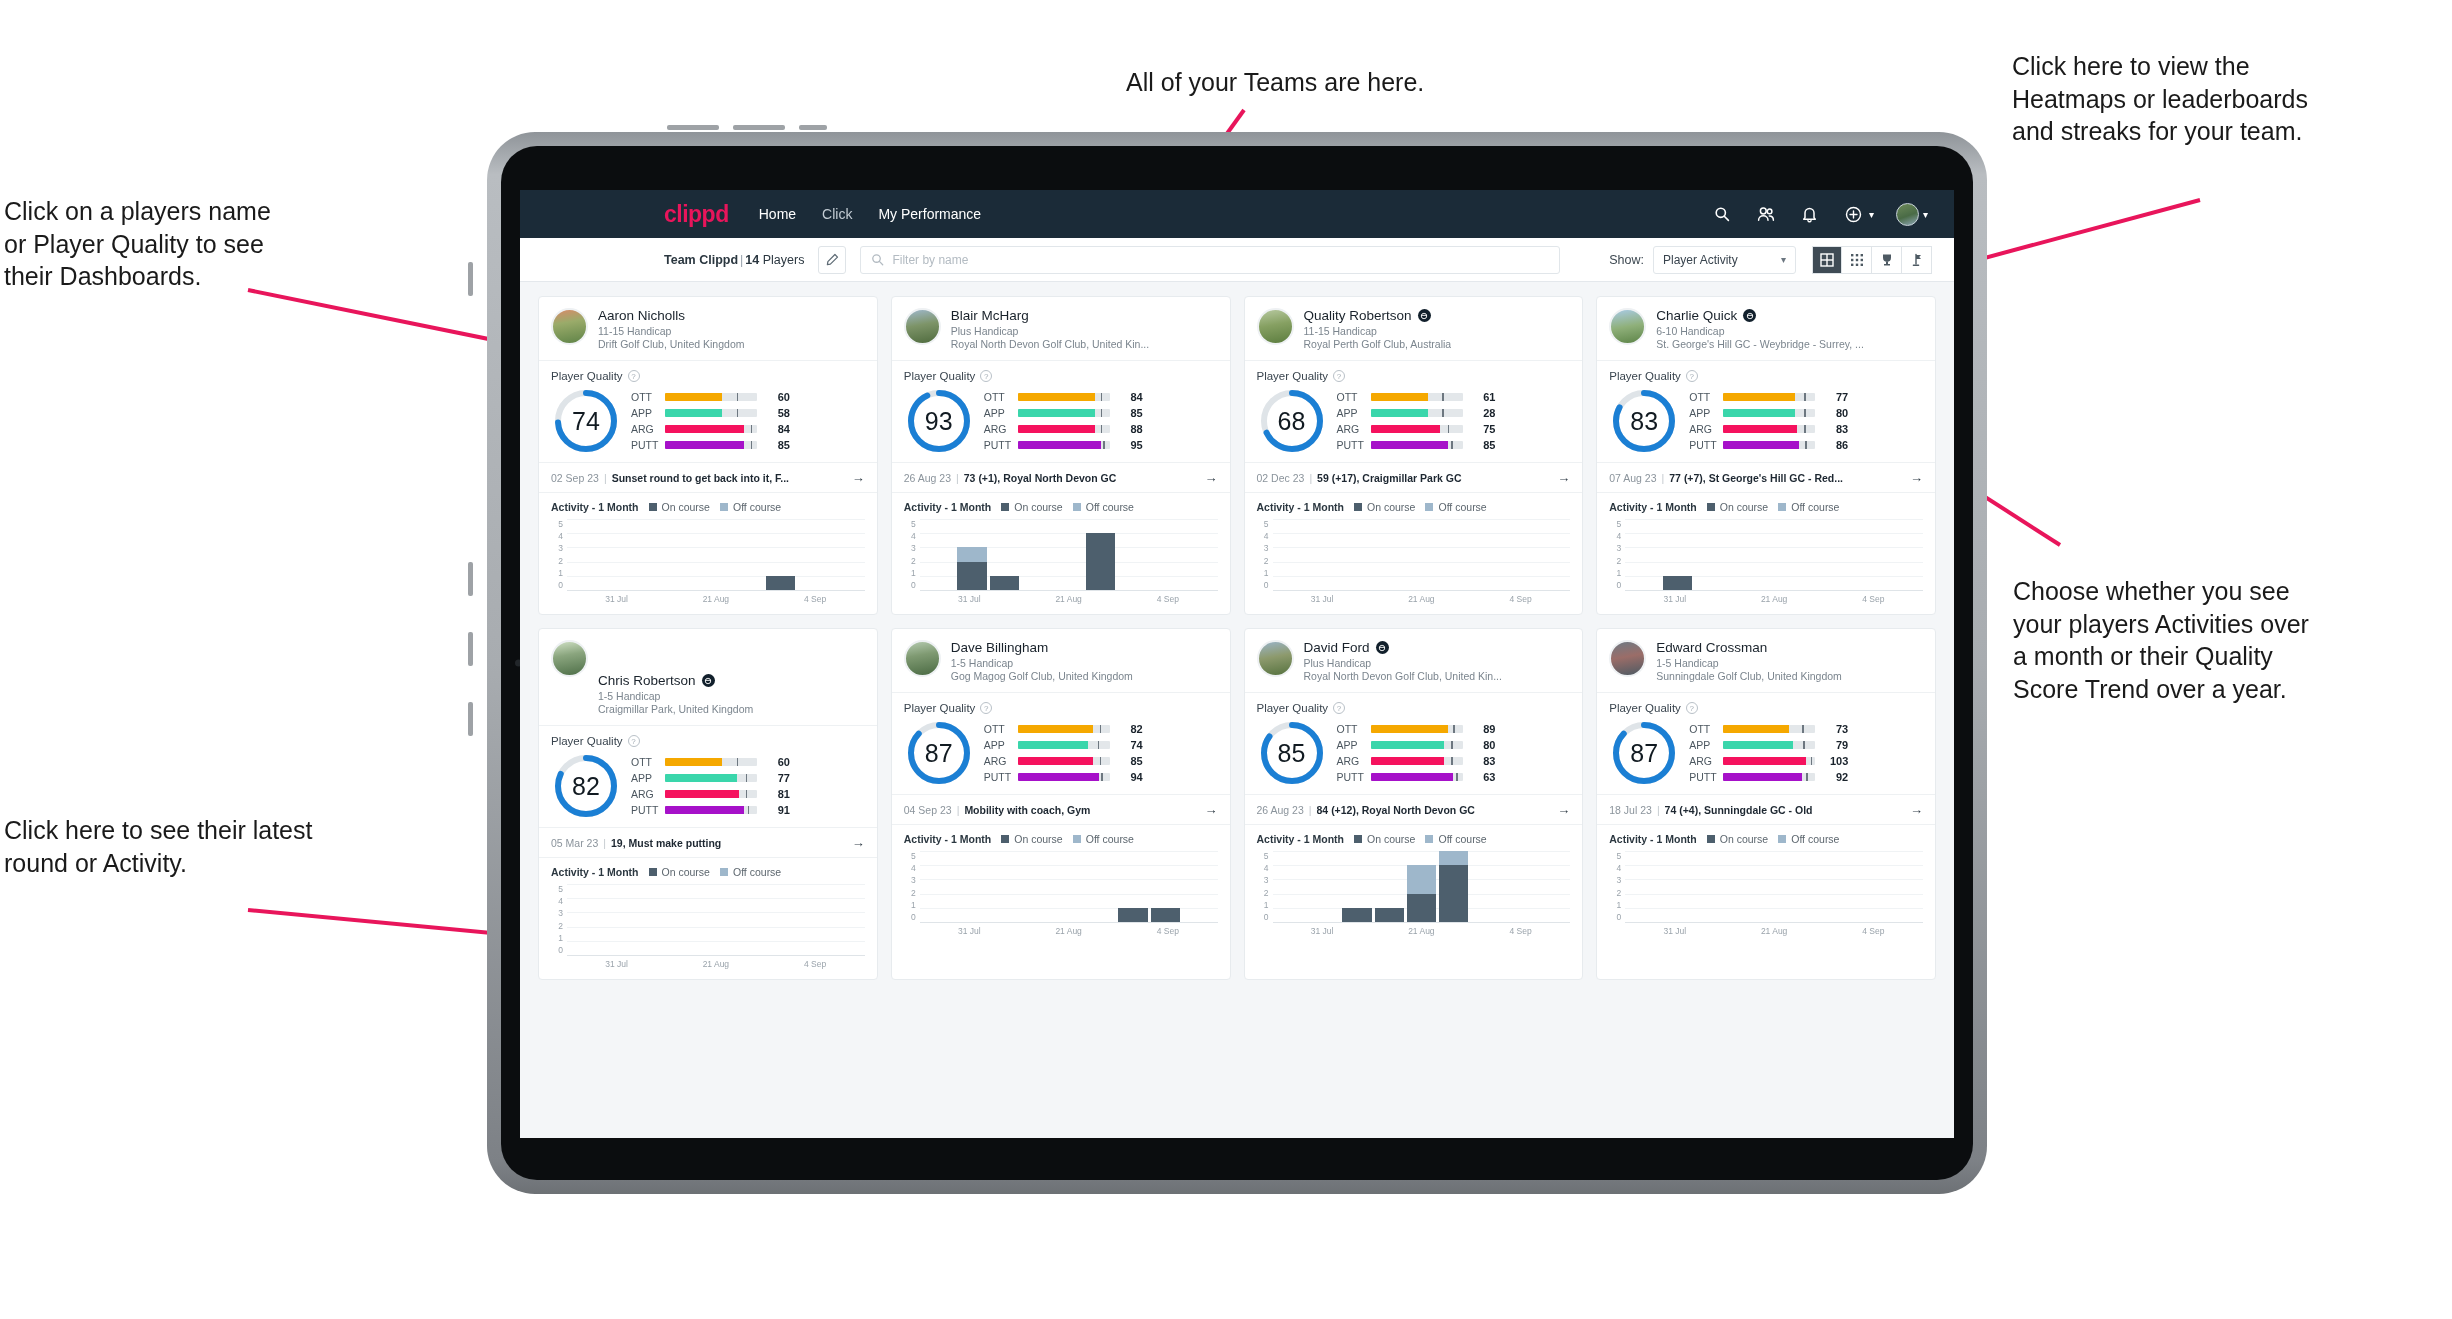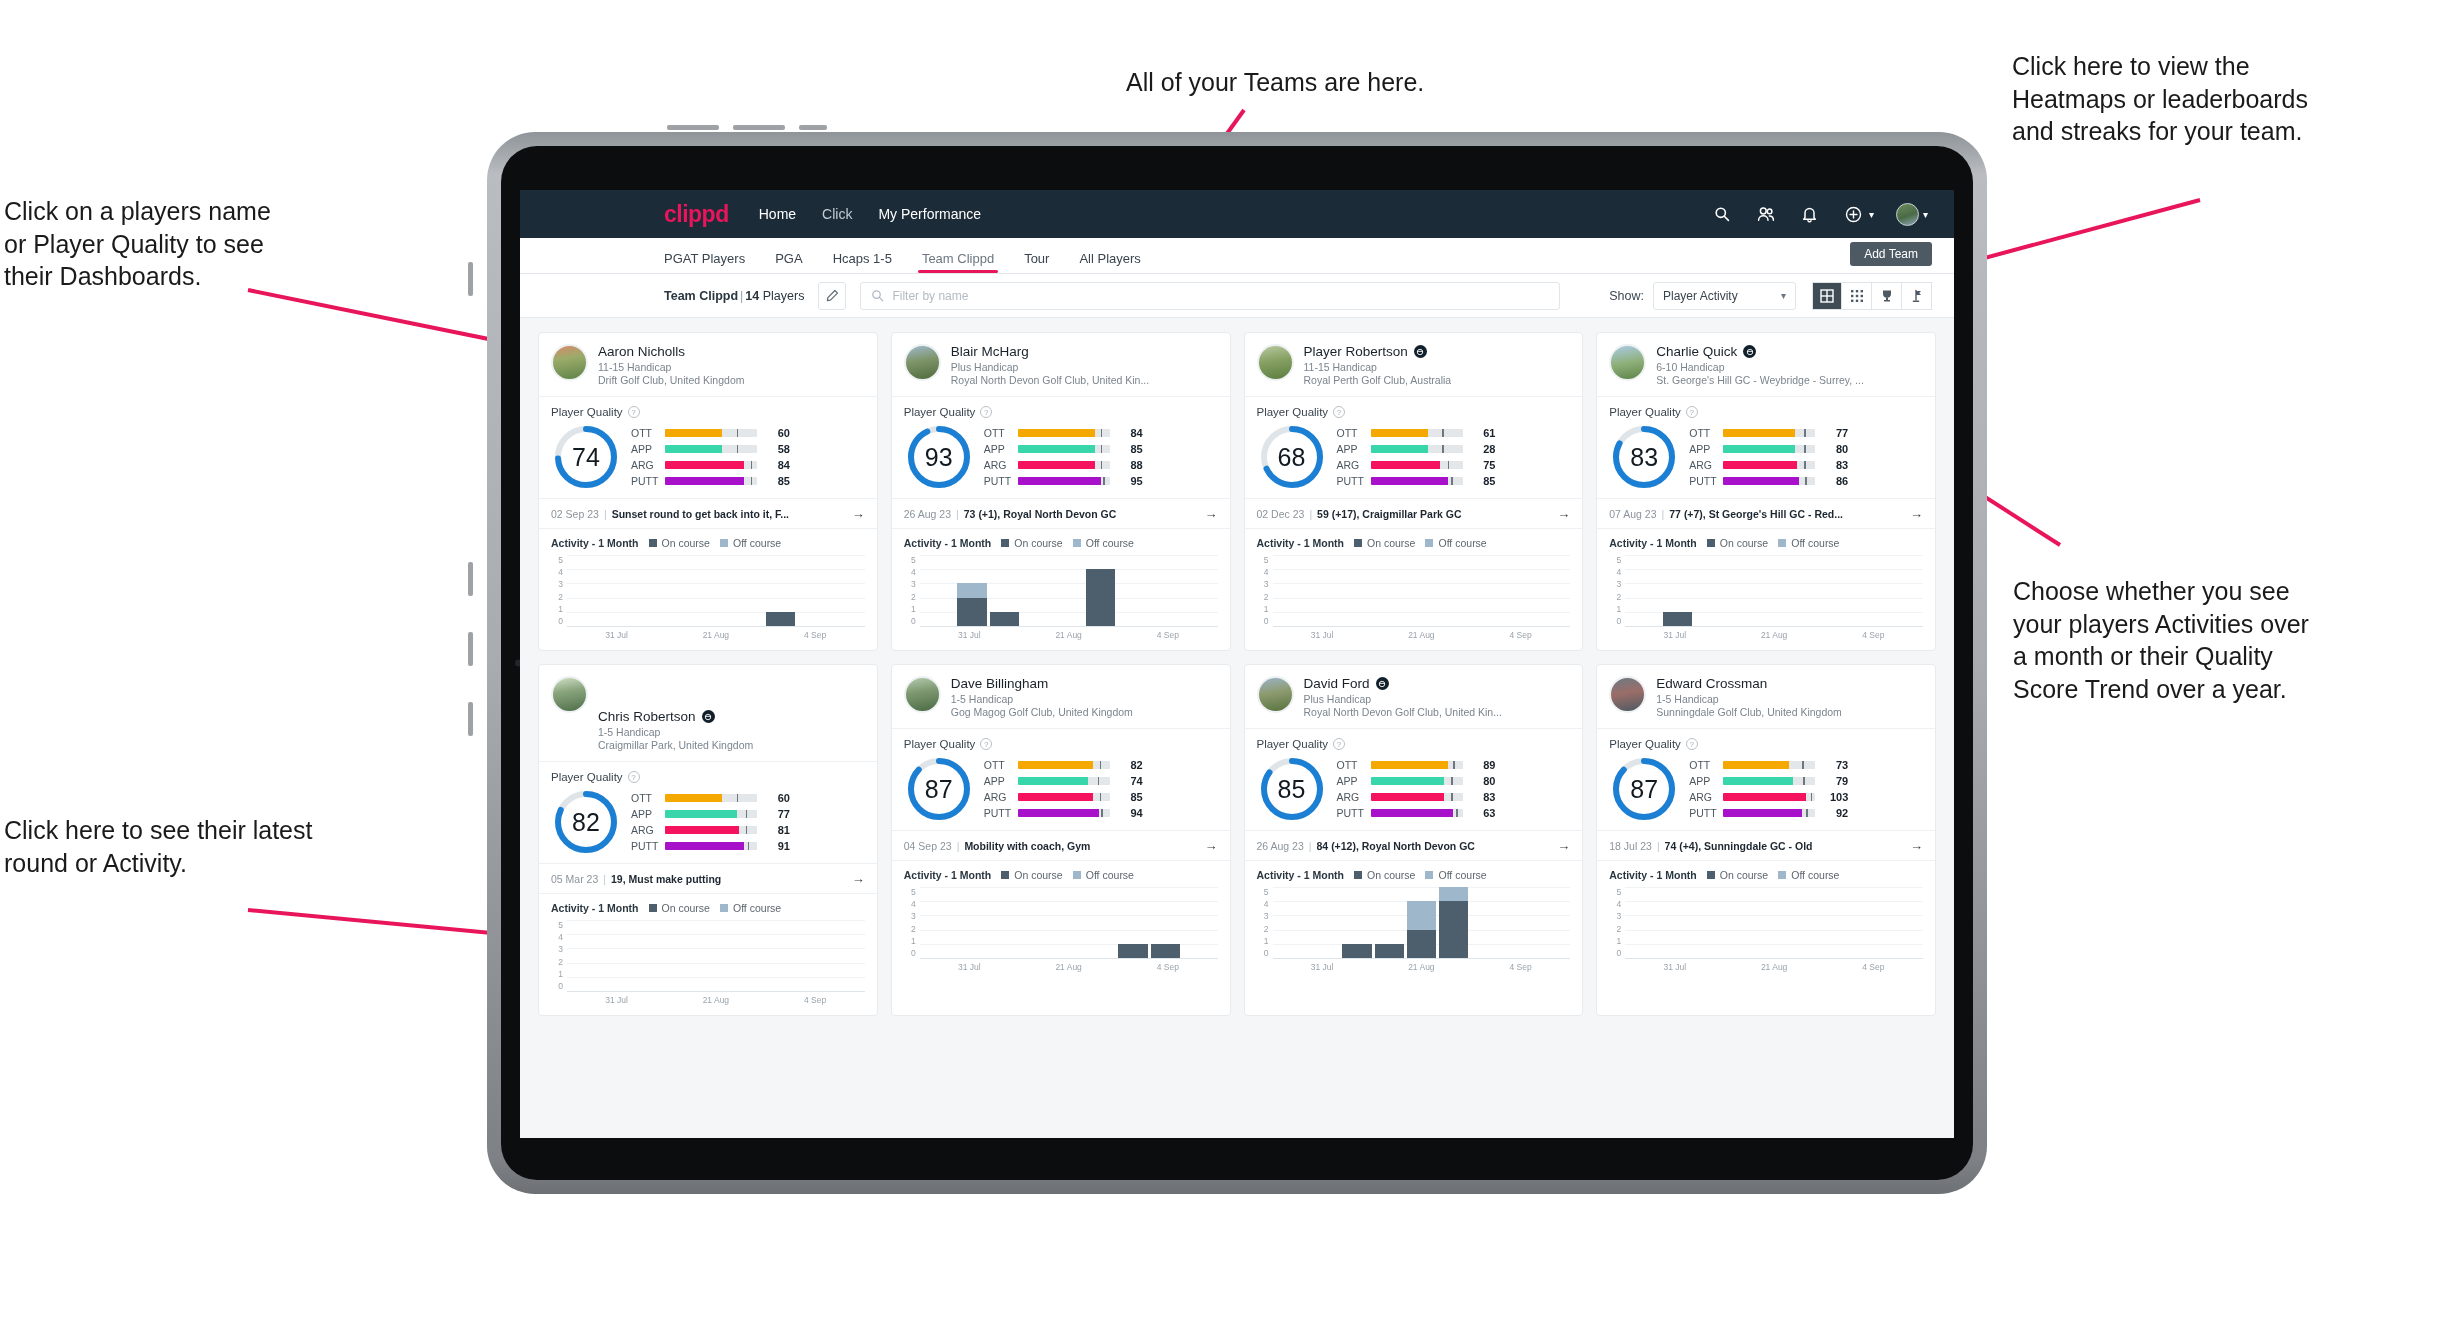--- a/index.html
+++ b/index.html
@@ -332,29 +332,20 @@
         <circle cx="9" cy="9" r="7.4"></circle>
           <line x1="9" y1="5.3" x2="9" y2="12.7" stroke-linecap="round"></line>
         <line x1="5.3" y1="9" x2="12.7" y2="9" stroke-linecap="round"></line>
       </svg>
     </div>
     <div class="chev">▾</div>
     <div class="avatar-nav"></div>
     <div class="chev">▾</div>
   </div>
 
-  <div class="tabsrow">
-    <div class="tab">PGAT Players</div>
-    <div class="tab">PGA</div>
-    <div class="tab">Hcaps 1-5</div>
-    <div class="tab active">Team Clippd</div>
-    <div class="tab">Tour</div>
-    <div class="tab">All Players</div>
-    <button class="addteam">Add Team</button>
-  </div>
 
   <div class="toolbar">
     <div class="teamlabel">
       <b>Team Clippd</b><span class="sep">|</span><b>14</b> <span>Players</span>
     </div>
     <div class="pencil-btn">
       <svg width="13" height="13" viewBox="0 0 14 14" fill="none" stroke="#5d6a74" stroke-width="1.3">
         <path d="M9.6 1.6l2.8 2.8L4.7 12 1.5 12.5 2 9.3z" stroke-linejoin="round"></path>
       </svg>
     </div>
@@ -646,21 +637,21 @@
             <span class="xlbl">21 Aug</span>
             <span class="xlbl">4 Sep</span>
           </div>
         </div>
       </div>
       <div class="card">
         <div class="card-head">
           <div class="pavatar" style="background:linear-gradient(170deg,#b7c9a0 0%,#86a062 45%,#5c7d3f 100%)"></div>
           <div style="min-width:0;">
             <div class="pname">
-              <span>Player Robertson</span>
+              <span>Quality Robertson</span>
               <span class="badge-icon">
                 <svg width="8" height="8" viewBox="0 0 10 10" fill="none" stroke="#fff" stroke-width="1.1">
                   <circle cx="5" cy="5" r="3.4"></circle>
                   <path d="M1.9 4.2h6.2" stroke-linecap="round"></path>
                 </svg>
               </span>
             </div>
             <div class="phcp">11-15 Handicap</div>
             <div class="pclub">Royal Perth Golf Club, Australia</div>
           </div>

